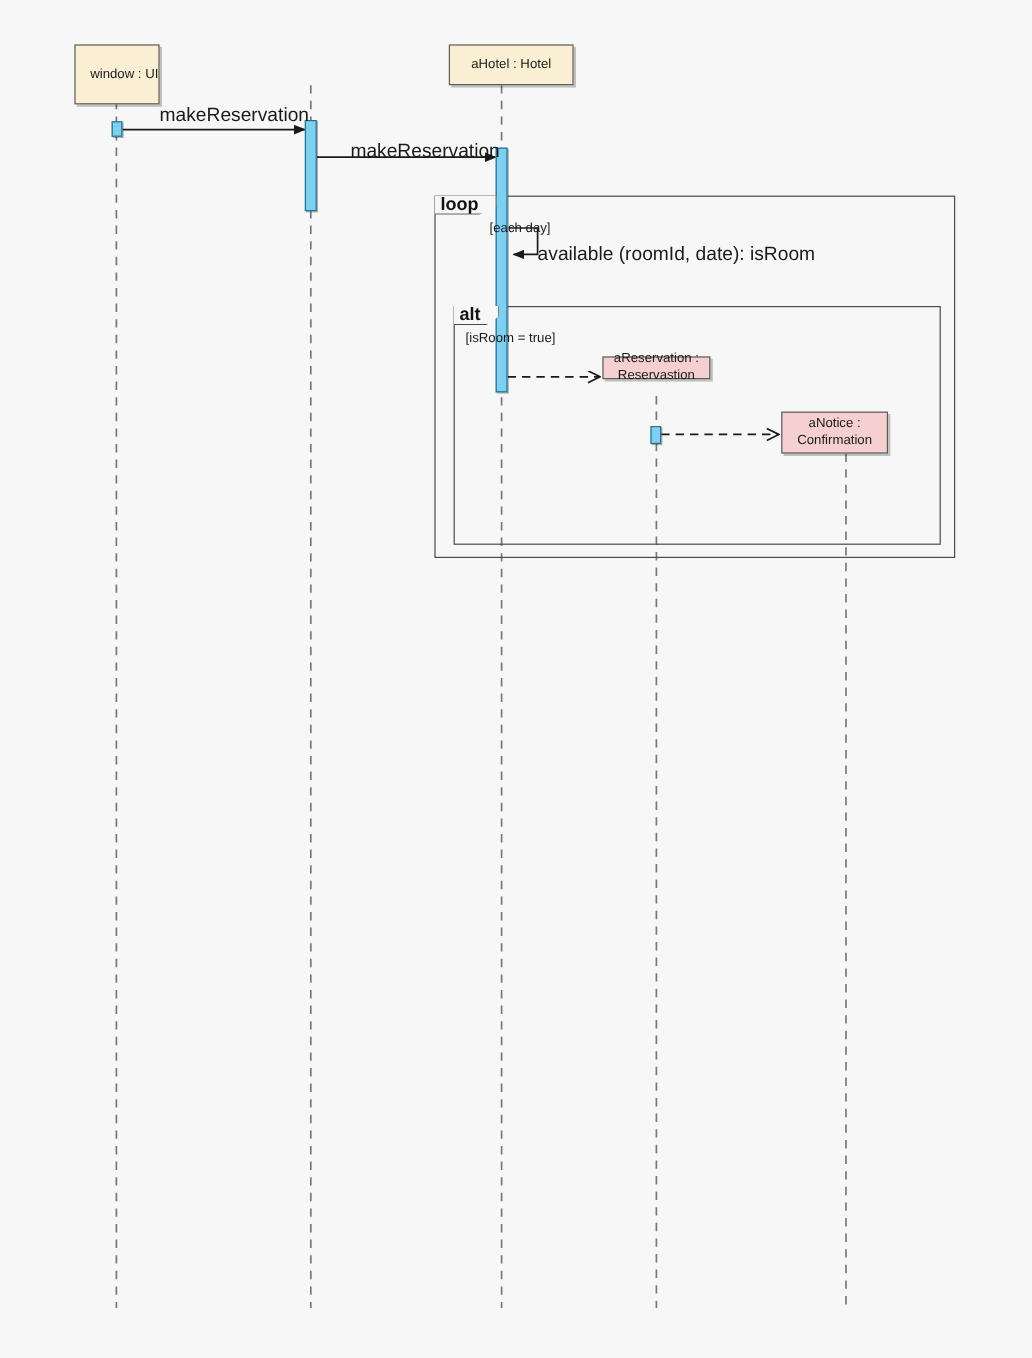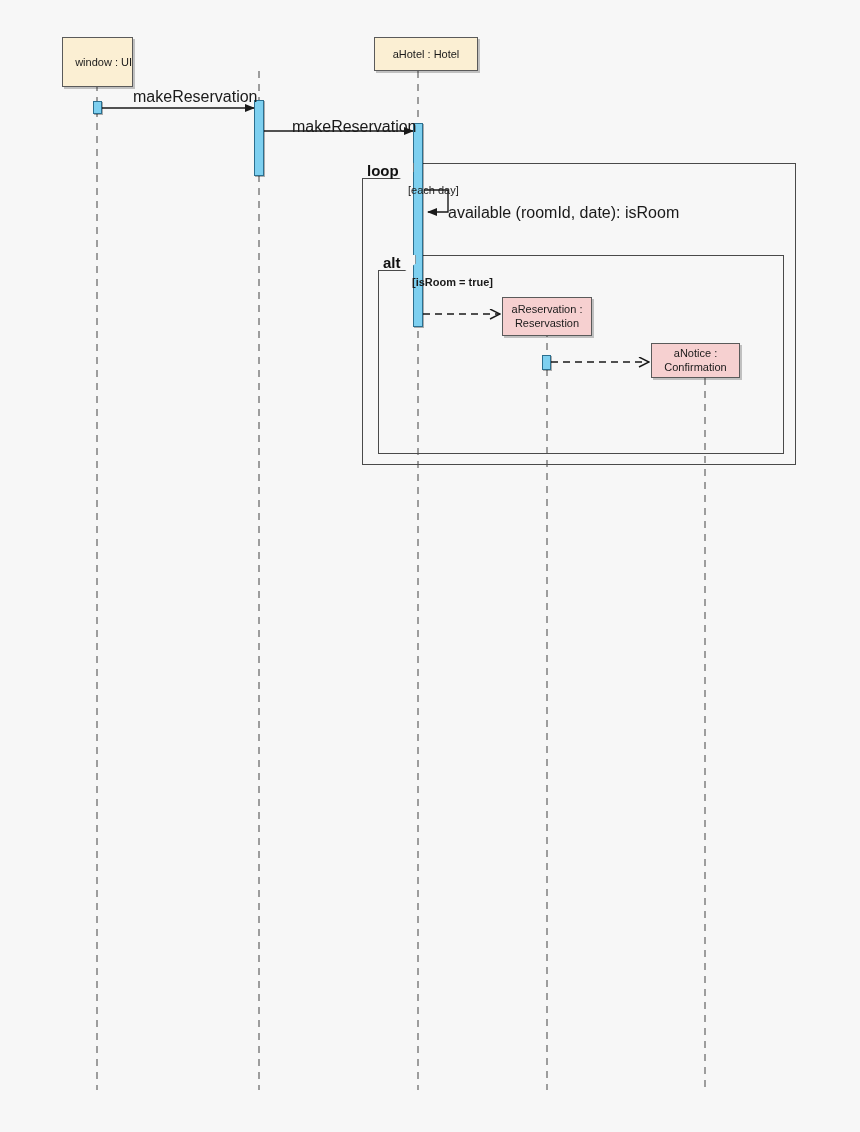--- a/index.html
+++ b/index.html
@@ -140,21 +140,21 @@
 
   <div class="lifeline-box" style="left:62px; top:37px; width:71px; height:50px;justify-content:flex-end;">
     <span>window : UI</span>
   </div>
 
 
   <div class="lifeline-box" style="left:374px; top:37px; width:104px; height:34px;">
     <span>aHotel : Hotel</span>
   </div>
 
-  <div class="object-box" style="left:502px; top:297px; width:90px; height:39px;">
+  <div class="object-box" style="left:502px; top:297px; width:90px; height:19px;">
     <span>
       <span>aReservation :</span><br>
       <span>Reservastion</span>
     </span>
   </div>
 
   <div class="object-box" style="left:651px; top:343px; width:89px; height:35px;">
     <span>aNotice : Confirmation</span>
   </div>
 
@@ -166,21 +166,21 @@
   <div class="fragment-tab" style="left:362px; top:163px;">
     <span>loop</span>
   </div>
   <div class="fragment-tab" style="left:378px; top:255px;">
     <span>alt</span>
   </div>
 
   <div class="guard" style="left:396px; top:184px;margin-left:12px;">
     <span>[each day]</span>
   </div>
-  <div class="guard" style="left:412px; top:276px;font-weight:bold;">
+  <div class="guard" style="left:388px; top:276px;">
     <span>[isRoom = true]</span>
   </div>
 
   <div class="msg-label" style="left:133px; top:88px;">
     <span>makeReservation</span>
   </div>
   <div class="msg-label" style="left:292px; top:118px;">
     <span>makeReservation</span>
   </div>
   <div class="msg-label" style="left:448px; top:204px;">

